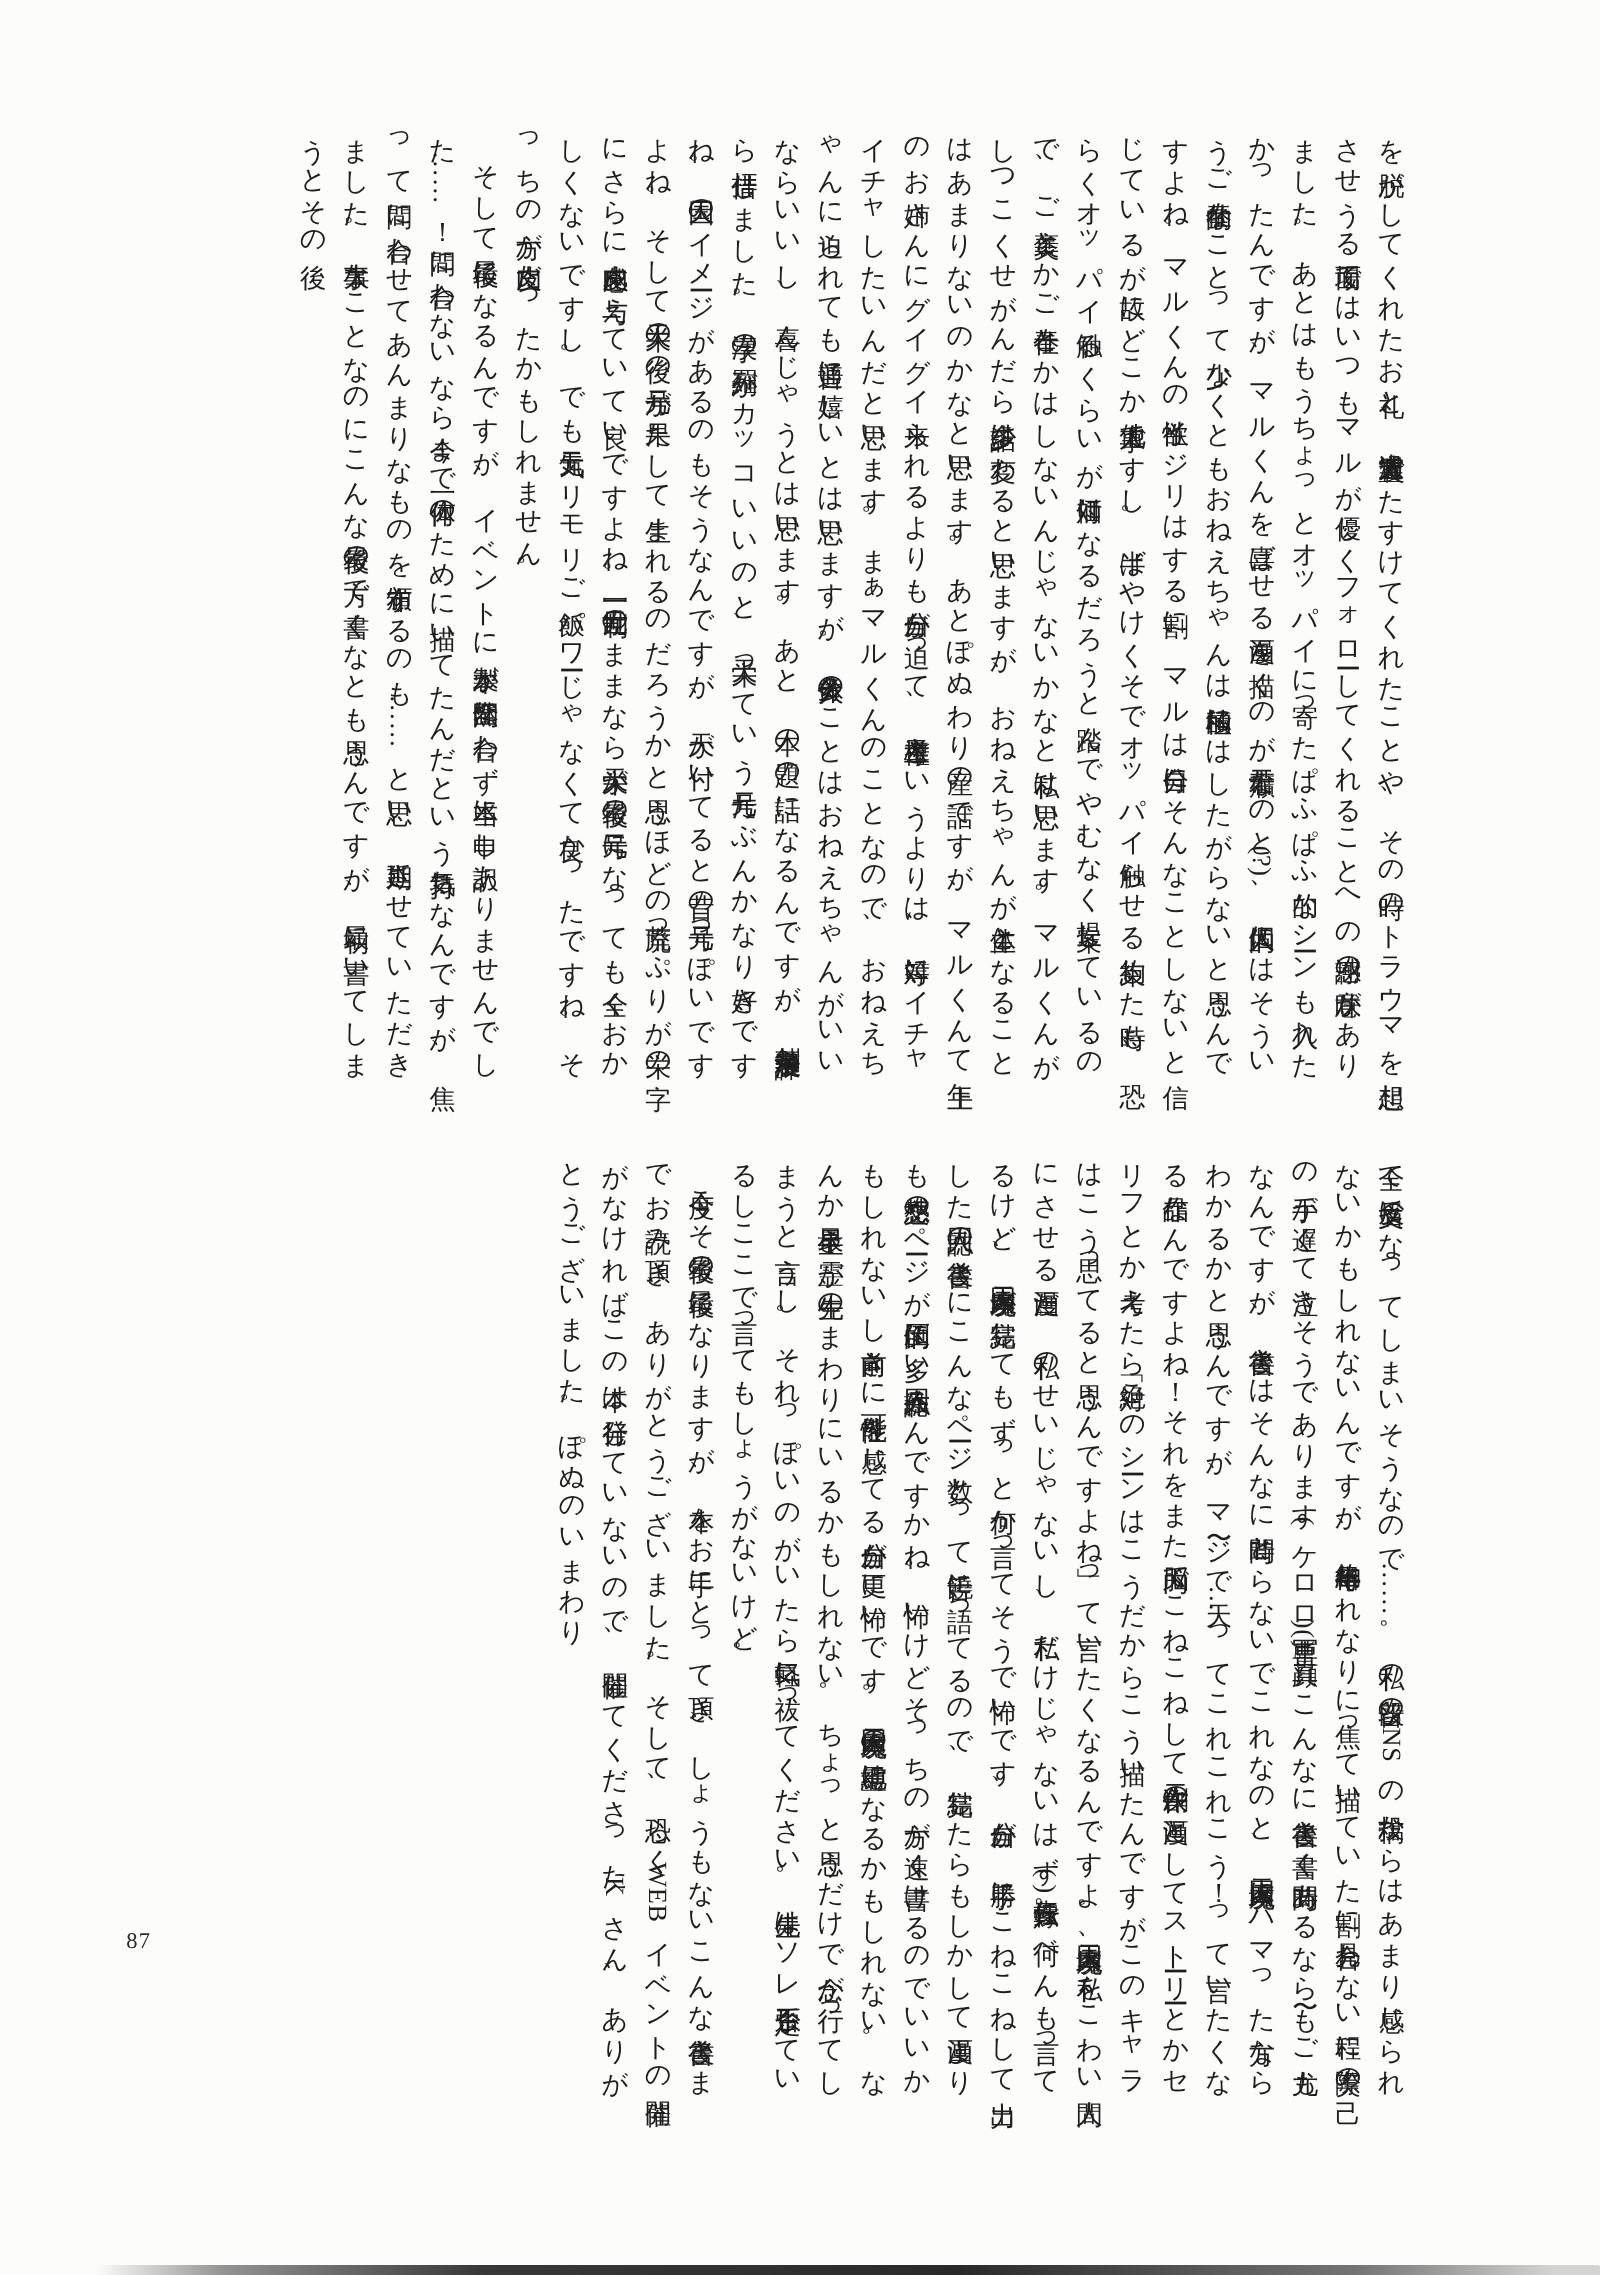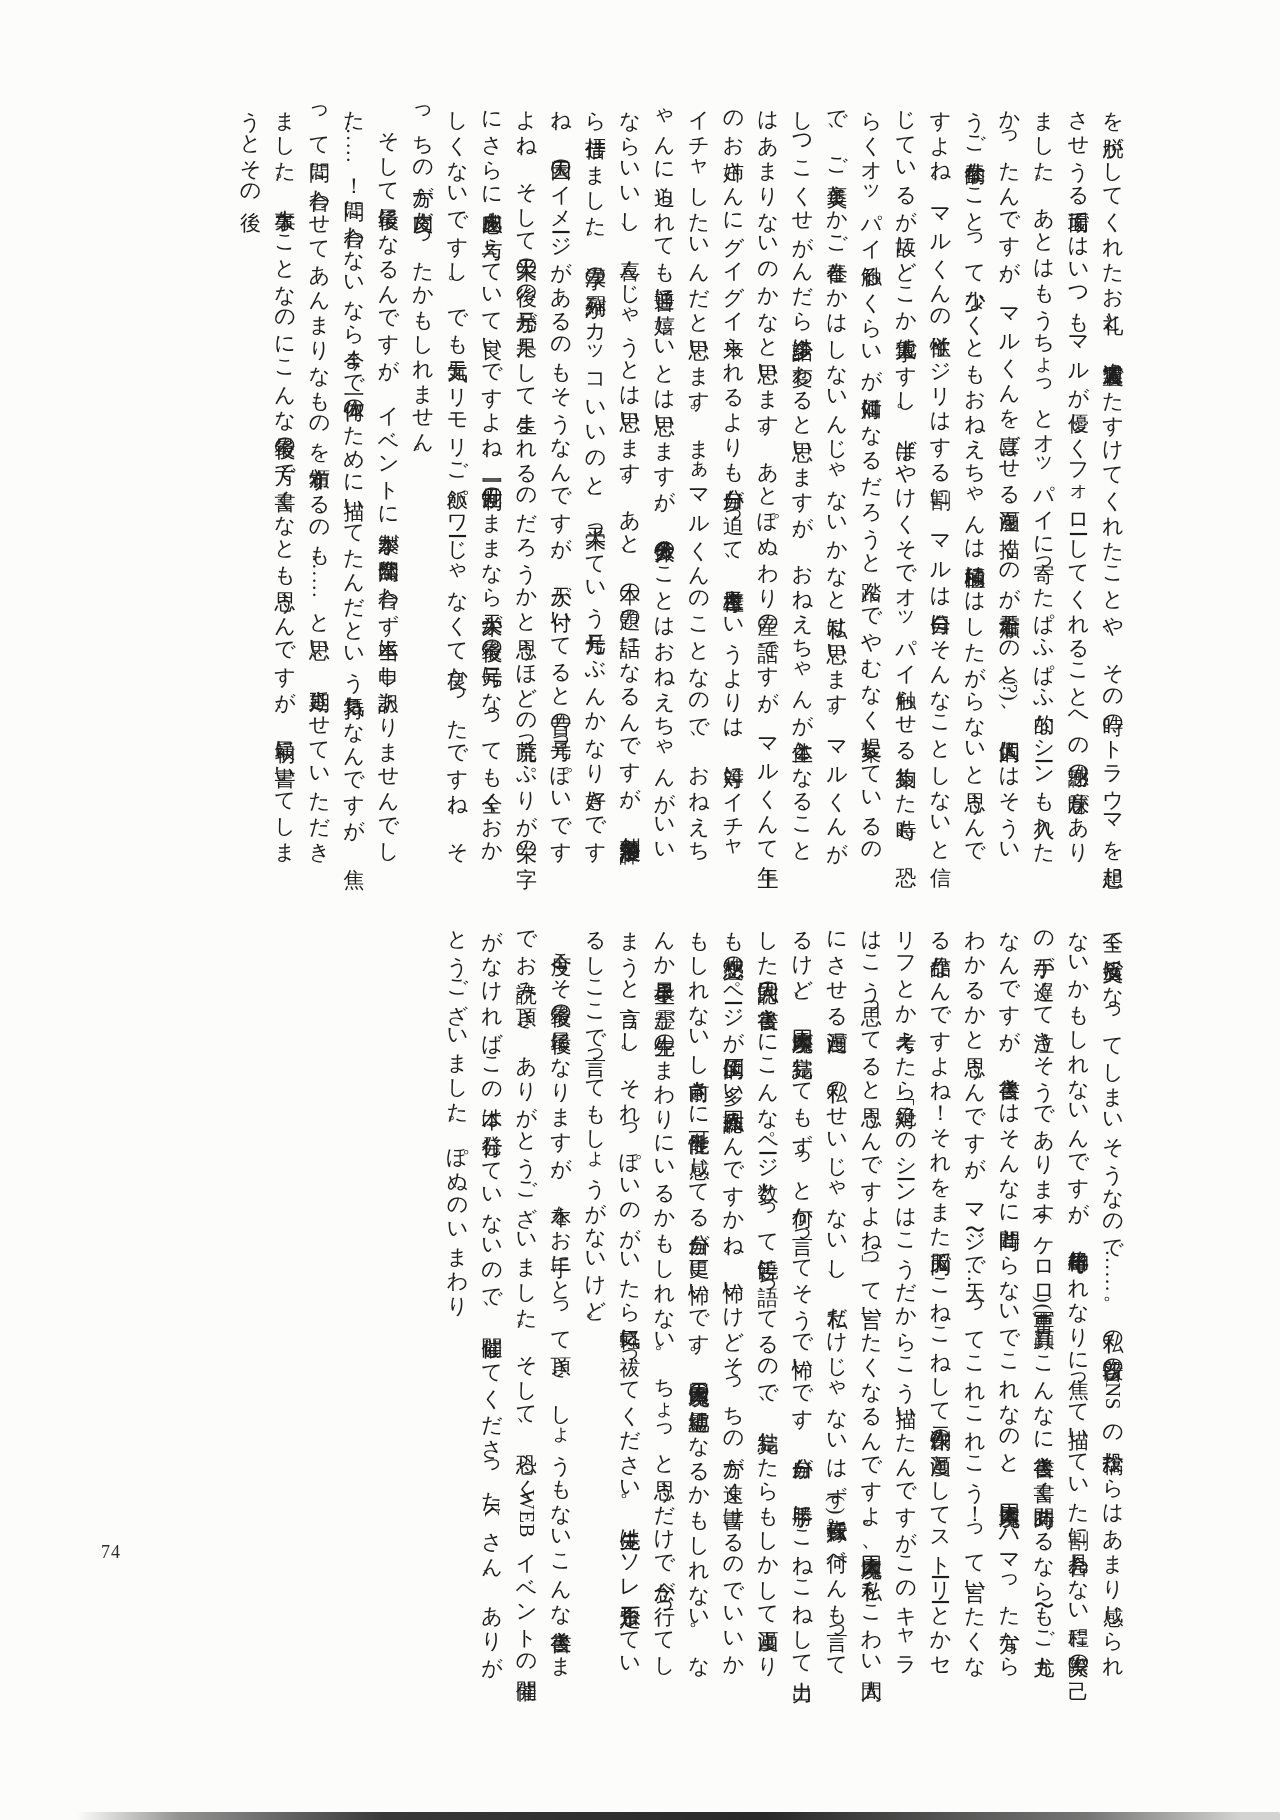--- a/index.html
+++ b/index.html
@@ -79,17 +79,17 @@
   <div id="block-upper" class="vtext">
     <p>を脱がしてくれたお礼と、大濾過装置でたすけてくれたことや、その時のトラウマを想起させうる場面ではいつもマルが優しくフォローしてくれることへの感謝の意味がありました。あとはもうちょっとオッパイに寄ったぱふぱふ的なシーンも入れたかったんですが、マルくんを喜ばせる漫画を描くのが若干癪なのと(?)、個人的にはそういうご奉仕的なことって少なくともおねえちゃんは積極的にはしたがらないと思うんですよね。マルくんの性欲イジリはする割に、マルは自分にそんなことしないと信じているが故にどこか他人事ですし。半ばやけくそでオッパイ触らせる約束した時も、恐らくオッパイ触るくらいが対価になるだろうと踏んでやむなく提案しているので、ご褒美とかご奉仕とかはしないんじゃないかなと私は思います。マルくんがしつこくせがんだら多少話は変わると思いますが、おねえちゃんが主体となることはあまりないのかなと思います。あとぽぬわり産の話ですが、マルくんて年上のお姉さんにグイグイ来られるよりも自分が迫って、主導権云々というよりは、対等にイチャイチャしたいんだと思います。まぁマルくんのことなので、おねえちゃんに迫られても普通に嬉しいとは思いますが。多分大体のことはおねえちゃんがいいならいいし、喜んじゃうとは思います。あと、本の題の話になるんですが、某剣客浪漫譚から拝借しました。漢字の羅列がカッコいいのと、天栄っていう元号たぶんかなり好きですね。天国のイメージがあるのもそうなんですが、天が付いてると昔の元号っぽいですよね。そして天栄の後の元号が果たして生まれるのだろうかと思うほどの荒廃っぷりが栄の字にさらに皮肉感を与えていて良いですよね。一世一元制のままなら天栄が最後の元号になっても全くおかしくないですし。でも元気モリモリご飯パワーじゃなくて良かったですね。そっちの方が皮肉だったかもしれません。</p>
     <p class="indent">そして最後になるんですが、イベントに製本が全然間に合わず本当に申し訳ありませんでした……！間に合わないなら今まで一体何のために描いてたんだという気持ちなんですが、焦って間に合わせてあんまりなものを頒布するのも……と思い、延期させていただきました。大事なことなのにこんな最後の方で書くなとも思うんですが、最初に書いてしまうとその後</p>
   </div>
 
   <div id="block-lower" class="vtext">
     <p>全て反省文になってしまいそうなので……。私の普段のSNSの投稿からはあまり感じられないかもしれないんですが、約半年毎日それなりに焦って描いていた割に見合わない程に実際の己の手が遅くて泣きそうであります(ケロロ軍曹)(真顔)。こんなに後書き書く時間あるなら〜もご尤もなんですが、後書きはそんなに時間とらないでこれなのと、天国大魔境にハマった方ならわかるかと思うんですが、マ〜ジで天…ってこれこれこう！って言いたくなる作品なんですよね！それをまた脳内でこねこねして二次創作の漫画としてストーリーとかセリフとか考えたら絶対「このシーンはこうだからこう描いたんですがこのキャラはこう思ってると思うんですよね」って言いたくなるんですよ。天国大魔境、私をこわい人間にさせる漫画だ。私のせいじゃないし、私だけじゃないはず(責任転嫁)。何べんも言ってるけど、天国大魔境が完結してもずっと何か言ってそうで怖いです、自分が。勝手にこねこねして出力した同人誌の後書きにこんなページ数とって饒舌に語ってるので、完結したらもしかして漫画よりも感想文のページが圧倒的に多い同人誌作るんですかね。怖いけどそっちの方が速く書けるのでいいかもしれないし前向きに可能性を感じてる自分が更に怖いです。天国大魔境の地縛霊になるかもしれない。なんか最早生き霊が先生のまわりにいるかもしれない。ちょっと思うだけで念が行ってしまうと言うし。それっぽいのがいたら気軽に祓ってください。先生はソレ系否定しているしここで言ってもしょうがないけど。</p>
     <p class="indent">今度こそ最後の最後になりますが、本をお手にとって頂き、しょうもないこんな後書きまでお読み頂き、ありがとうございました。そして、恐らくWEBイベントの開催がなければこの本は発行していないので、開催してくださったKさん、ありがとうございました。ぽぬのいまわり</p>
   </div>
 
-  <div id="page-number">74</div>
+  <div id="page-number">87</div>
 
   <div id="scan-edge"></div>
 
 </div>
 
 </body></html>

